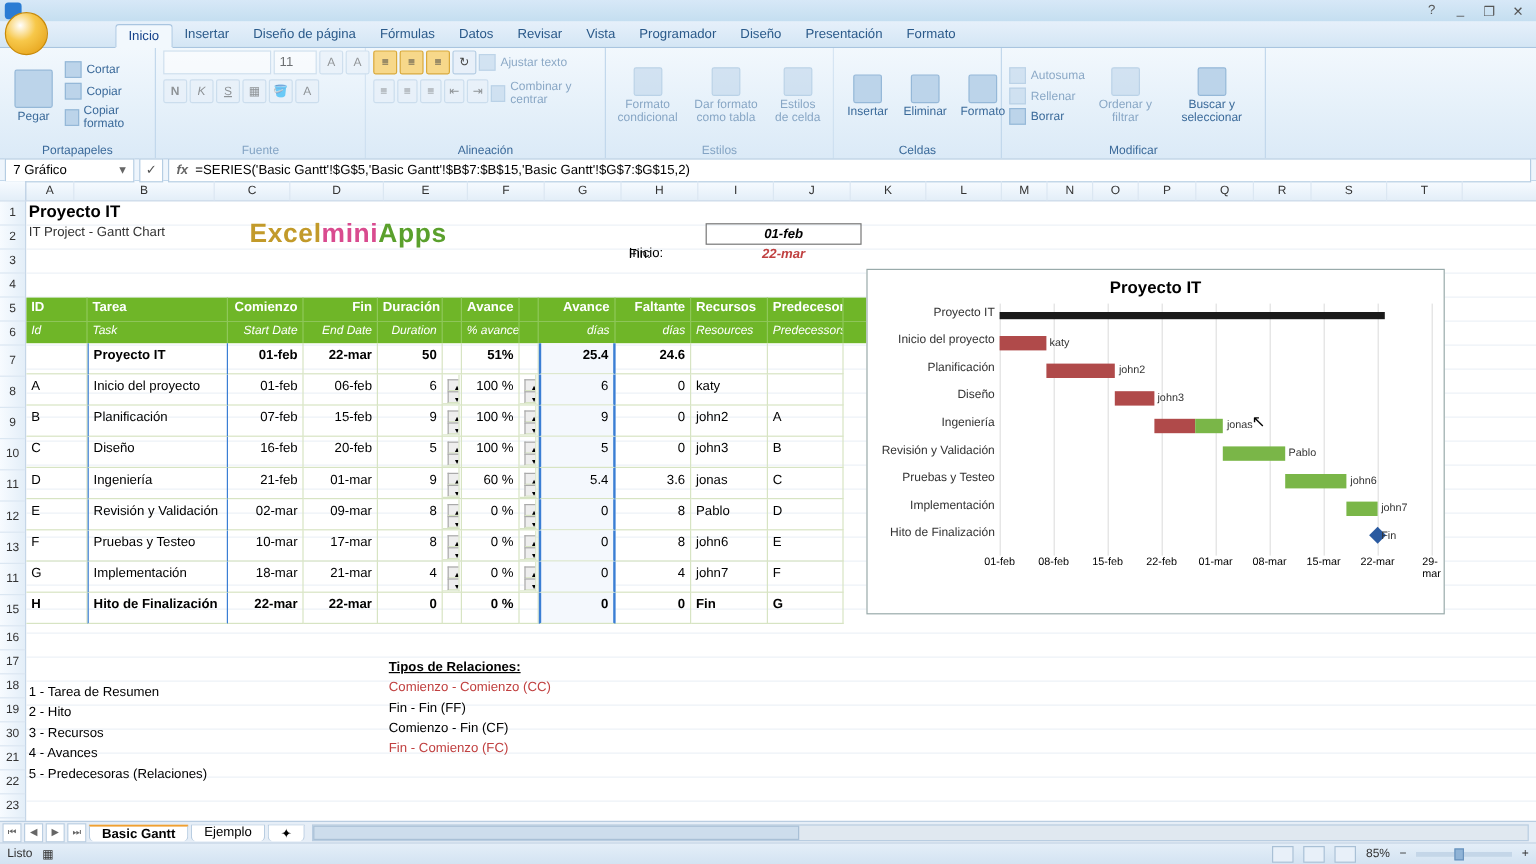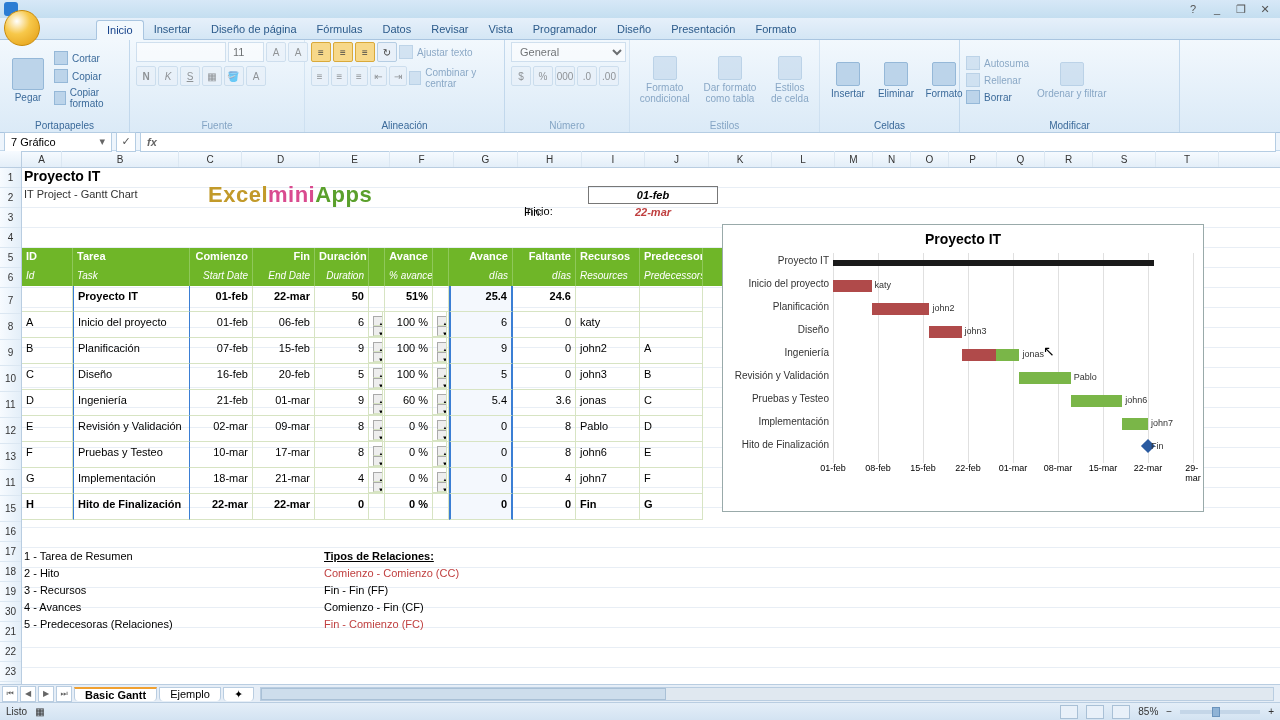--- a/index.html
+++ b/index.html
@@ -71,21 +71,21 @@
 .table .hdr-row2 { display:flex; height:18px; background:#6fb628; color:#fff; font-style:italic; font-size:10px; }
 .table .hdr-row div, .table .hdr-row2 div { border-right:1px solid #8fc85a; padding:2px 4px; overflow:hidden; white-space:nowrap; }
 .table .body-row { display:flex; height:26px; font-size:11px; }
 .table .body-row div { border-right:1px solid #d7e4c3; border-bottom:1px solid #d7e4c3; padding:4px 4px; overflow:hidden; white-space:nowrap; }
 .table .body-row.summary { font-weight:bold; }
 .col-id{width:51px;} .col-task{width:117px;} .col-start{width:63px;text-align:right;} .col-end{width:62px;text-align:right;} .col-dur{width:54px;text-align:right;} .col-spin{width:16px;padding:0!important;} .col-pct{width:48px;text-align:right;} .col-av{width:64px;text-align:right;} .col-rem{width:63px;text-align:right;} .col-res{width:64px;} .col-pred{width:63px;}
 .spinner { width:14px; display:flex; flex-direction:column; gap:0; height:100%; }
 .spinner .sp { flex:1; background:#eee; border:1px solid #aaa; font-size:6px; text-align:center; line-height:7px; }
 
 
-.notes { position:absolute; left:2px; top:380px; font-size:11px; line-height:17px; }
+.notes { position:absolute; left:2px; top:401px; font-size:11px; line-height:17px; }
 .notes2 { position:absolute; left:302px; top:380px; font-size:11px; line-height:17px; }
 .notes2 .u { text-decoration:underline; font-weight:bold; }
 .notes2 .red { color:#c04040; }
 
 
 .chart-box { position:absolute; left:700px; top:56px; width:482px; height:288px; border:1px solid #9aa; background:#fff; }
 .chart-title { text-align:center; font-weight:bold; font-size:14px; padding:6px 0 2px 0; }
 .gantt { position:relative; margin:4px 10px 0 110px; height:210px; }
 .gantt .ylabel { position:absolute; left:-110px; width:106px; text-align:right; font-size:10px; color:#333; }
 .gantt .bar { position:absolute; height:12px; }
@@ -212,33 +212,20 @@
         <div class="sb disabled">⇤</div>
         <div class="sb disabled">⇥</div>
         <div class="menu-item disabled">
             <div class="mic"></div>
             <span>Combinar y centrar</span>
           </div>
       </div>
     </div>
     <div class="label">Alineación</div>
   </div>
-  <div class="group disabled" style="width:125px">
-    <div class="body" style="flex-direction:column;align-items:flex-start;gap:4px">
-      <select class="fontbox" style="width:115px"><option>General</option></select>
-      <div class="smallrow">
-        <div class="sb">$</div>
-        <div class="sb">%</div>
-        <div class="sb">000</div>
-        <div class="sb">.0</div>
-        <div class="sb">.00</div>
-      </div>
-    </div>
-    <div class="label">Número</div>
-  </div>
   <div class="group disabled" style="width:190px">
     <div class="body">
       <div class="rbtn">
           <div class="ic"></div>
           <span>Formato condicional</span>
         </div>
       <div class="rbtn">
           <div class="ic"></div>
           <span>Dar formato como tabla</span>
         </div>
@@ -279,33 +266,38 @@
           </div>
         <div class="menu-item">
             <div class="mic"></div>
             <span>Borrar</span>
           </div>
       </div>
       <div class="rbtn disabled">
           <div class="ic"></div>
           <span>Ordenar y filtrar</span>
         </div>
+      <div class="rbtn">
+          <div class="ic"></div>
+          <span>Buscar y seleccionar</span>
+        </div>
     </div>
     <div class="label">Modificar</div>
   </div>
 </div>
 
 <div class="namebar">
   <div class="namebox">
       <span>7 Gráfico</span>
       <span class="dd">▾</span>
     </div>
   <div class="fxbtn">✓</div>
   <div class="formulabox">
       <span class="fx">fx</span>
+      <span>=SERIES('Basic Gantt'!$G$5,'Basic Gantt'!$B$7:$B$15,'Basic Gantt'!$G$7:$G$15,2)</span>
     </div>
 </div>
 
 <div class="colhdr-row">
   <div class="rowhdr-col"></div>
   <div id="colhdrs" style="display:flex">
       <div class="colhdr" style="width: 40px;">A</div>
       <div class="colhdr" style="width: 117px;">B</div>
       <div class="colhdr" style="width: 63px;">C</div>
       <div class="colhdr" style="width: 78px;">D</div>

